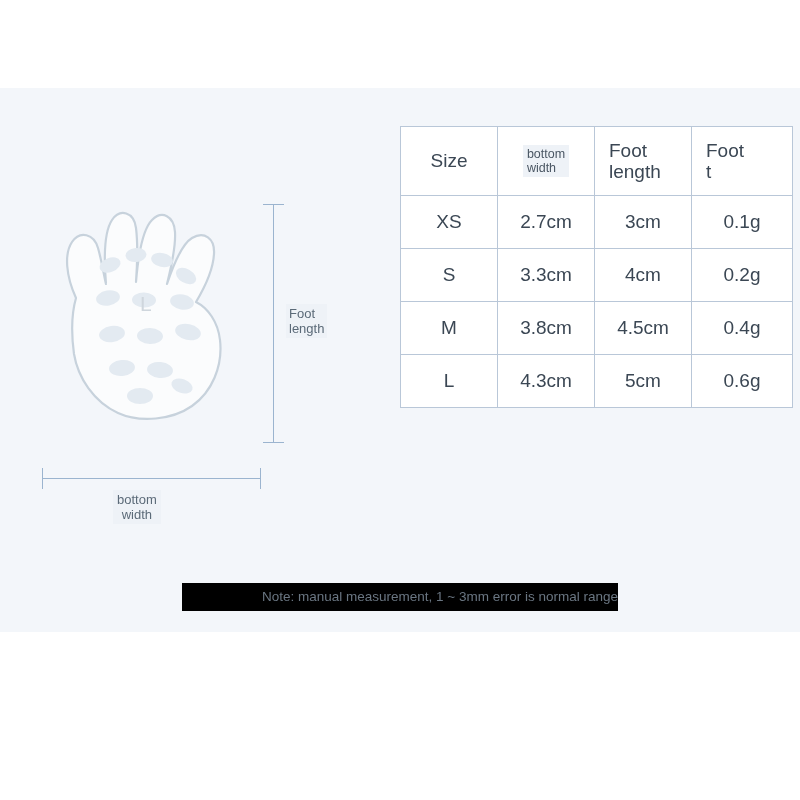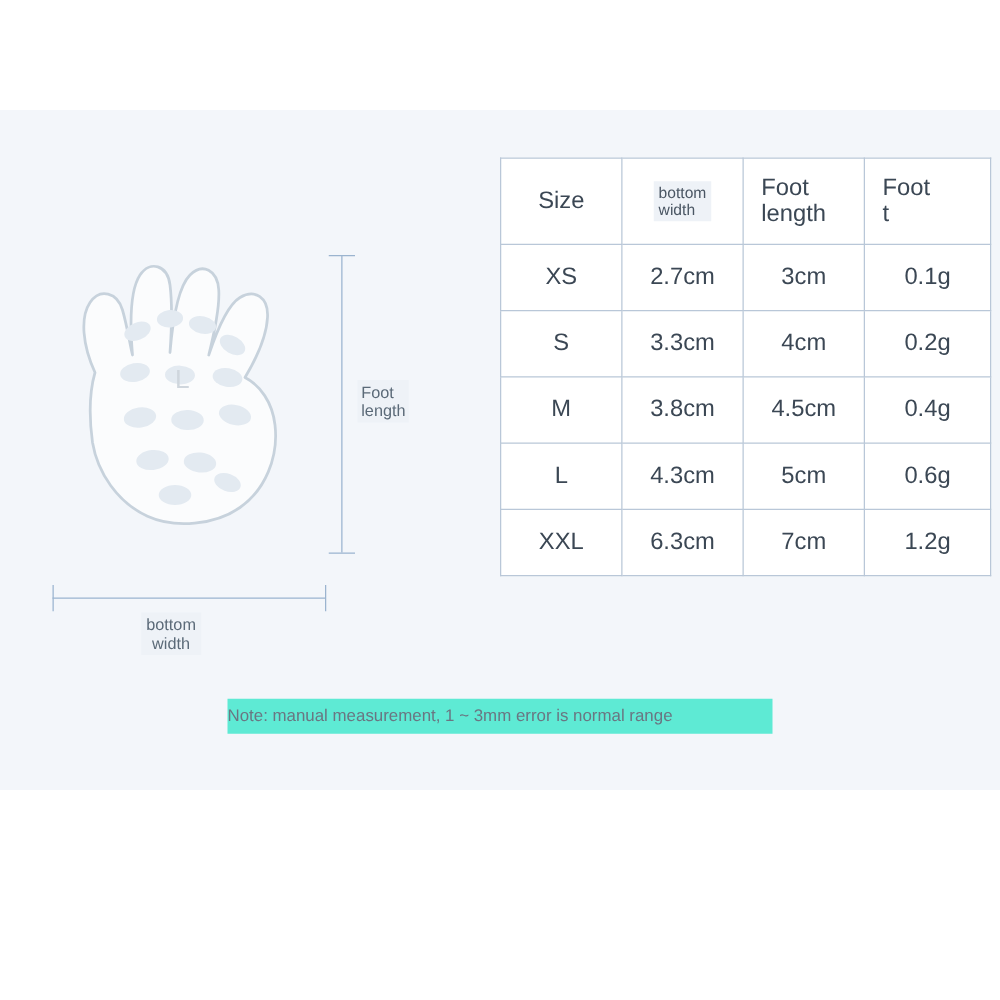--- a/index.html
+++ b/index.html
@@ -162,28 +162,28 @@
     line-height: 21px;
     display: block;
     text-align: left;
     padding-left: 12px;
   }
 
   
   .note {
     position: absolute;
     left: 182px;
-    top: 559px;
+    top: 583px;
     width: 436px;
     height: 28px;
     line-height: 28px;
     font-size: 13.5px;
     color: #6a7682;
-    text-align: left;
-    background: #5eead4;
+    text-align: right;
+    background: #000000;
   }
 </style>
 </head>
 <body>
 
 <div id="page">
 
   <div class="band"></div>
 
   <div class="illo">
@@ -293,25 +293,19 @@
           <td class="col1">3.8cm</td>
           <td class="col2">4.5cm</td>
           <td class="col3">0.4g</td>
         </tr>
         <tr>
           <td class="col0">L</td>
           <td class="col1">4.3cm</td>
           <td class="col2">5cm</td>
           <td class="col3">0.6g</td>
         </tr>
-        <tr>
-          <td class="col0">XXL</td>
-          <td class="col1">6.3cm</td>
-          <td class="col2">7cm</td>
-          <td class="col3">1.2g</td>
-        </tr>
       </tbody>
     </table>
   </div>
 
   <div class="note">Note: manual measurement, 1 ~ 3mm error is normal range</div>
 
 </div>
 
 </body></html>

